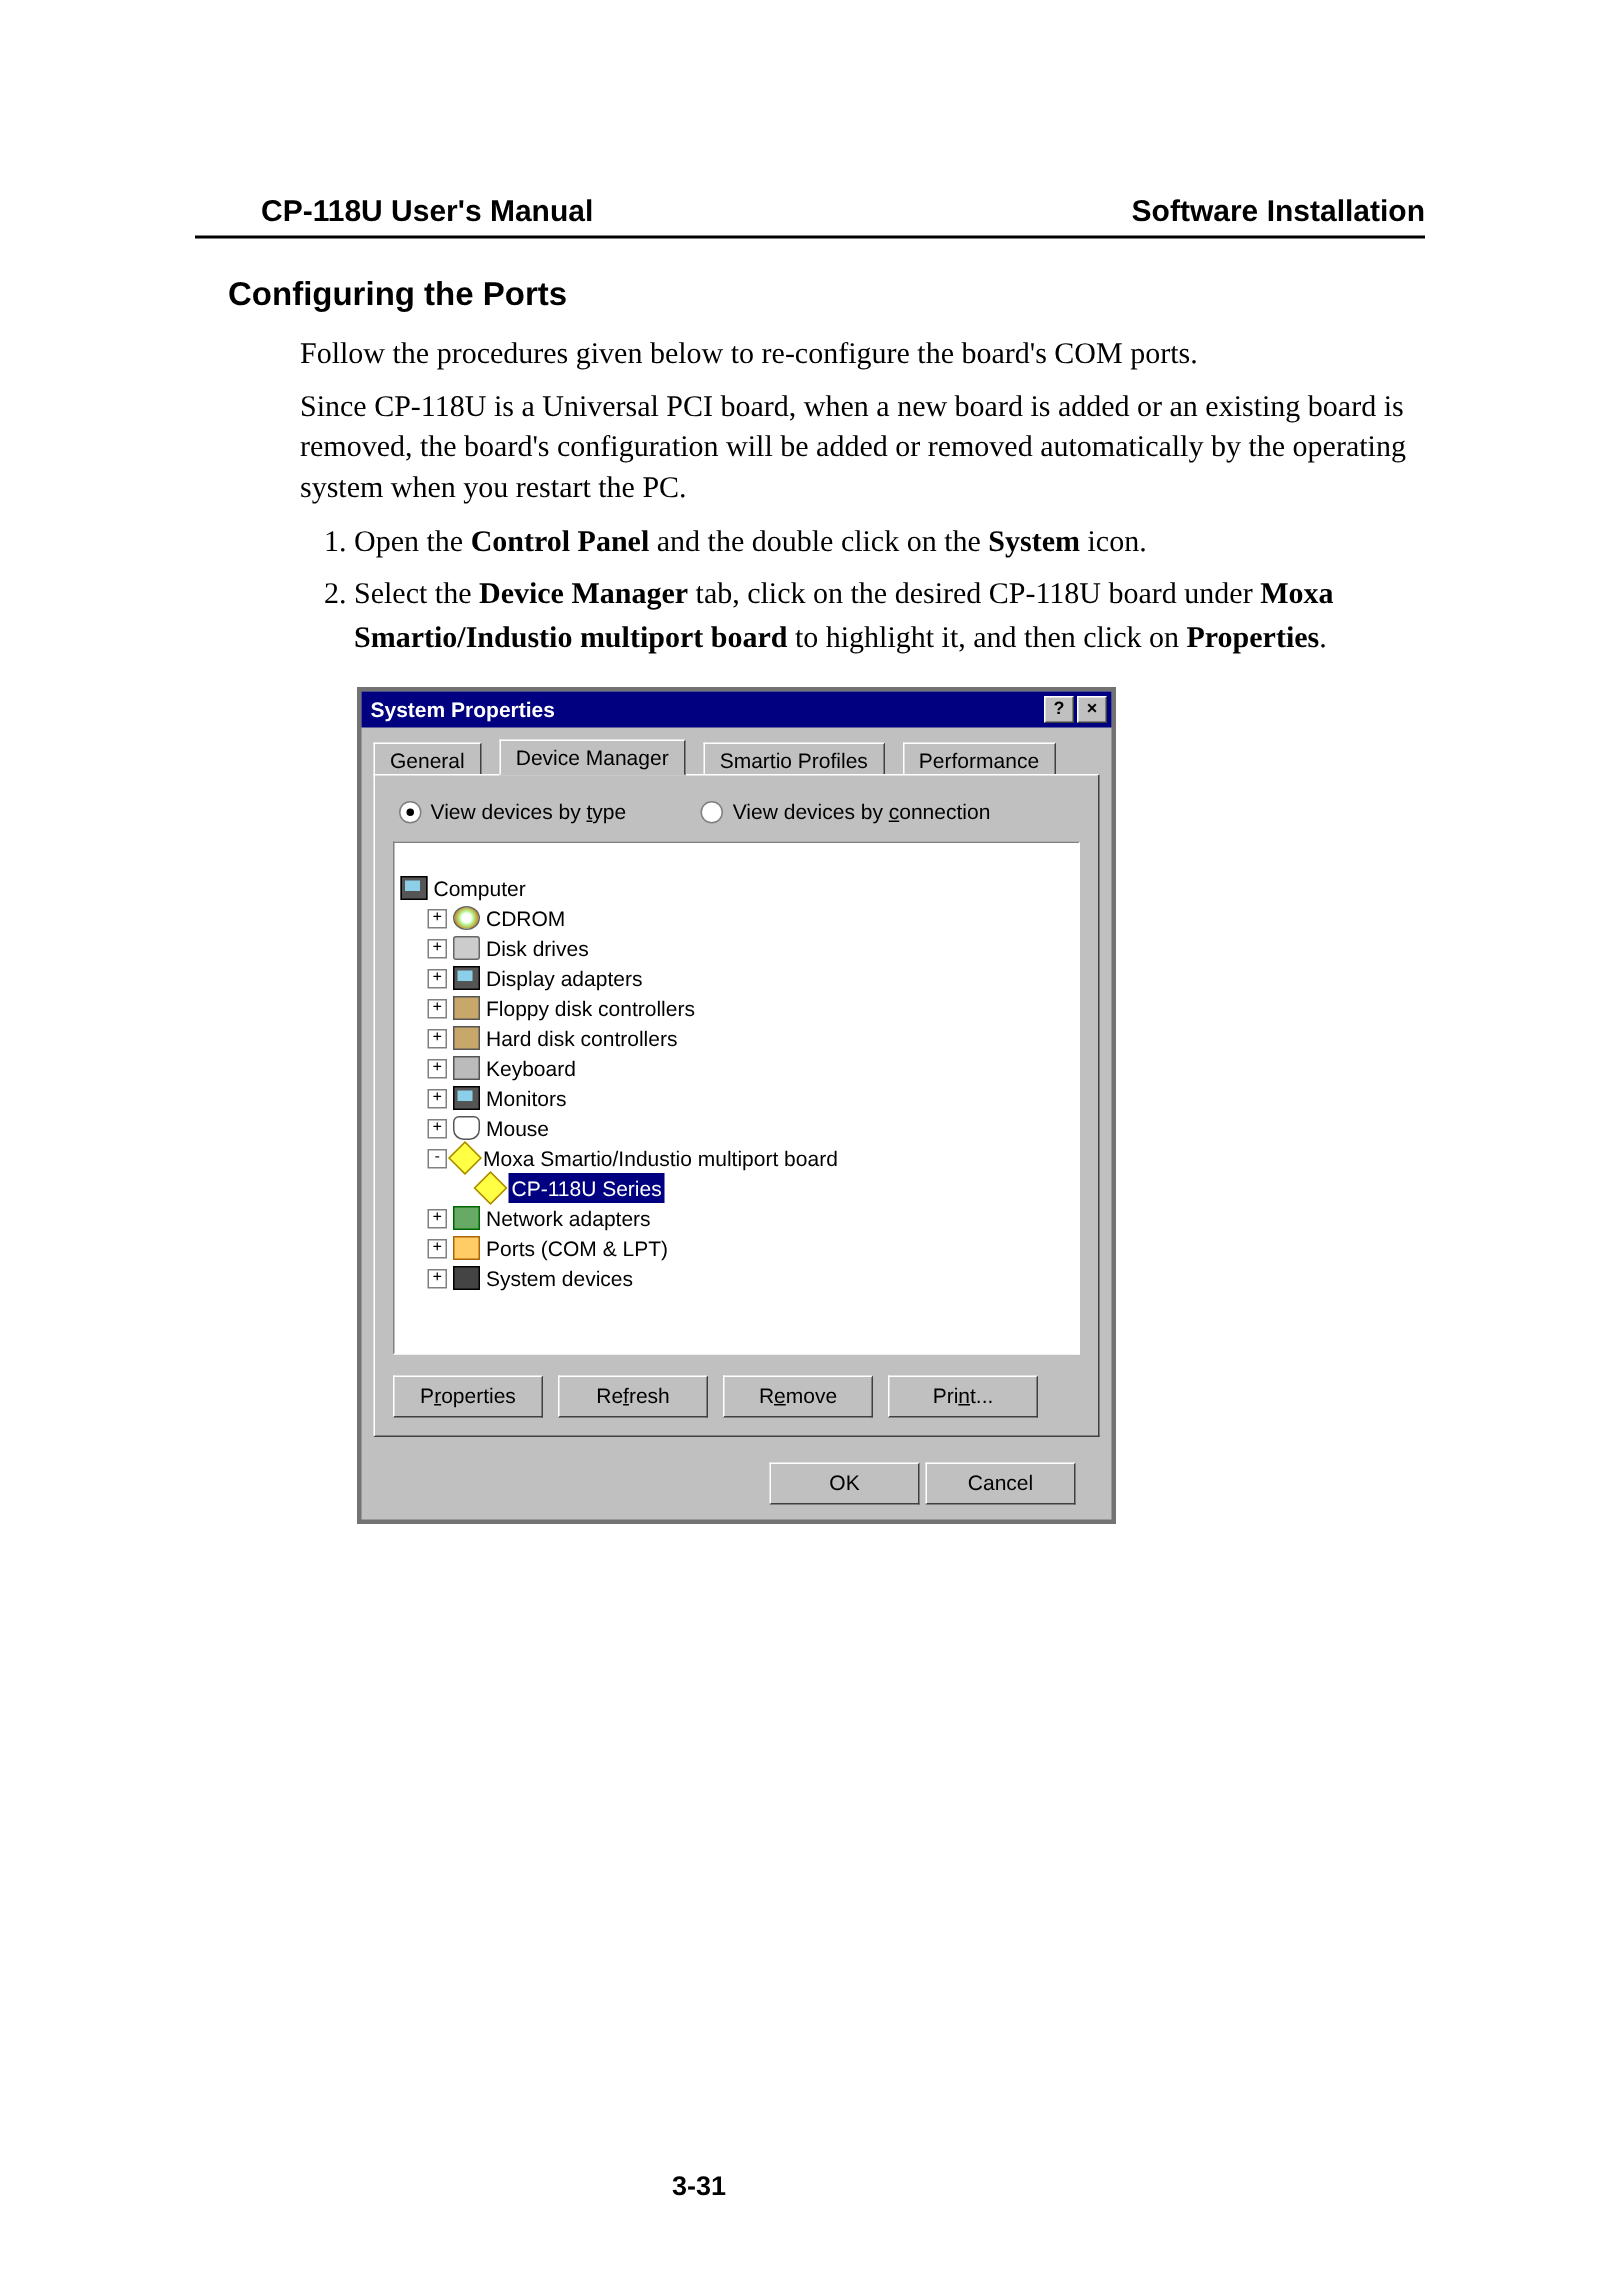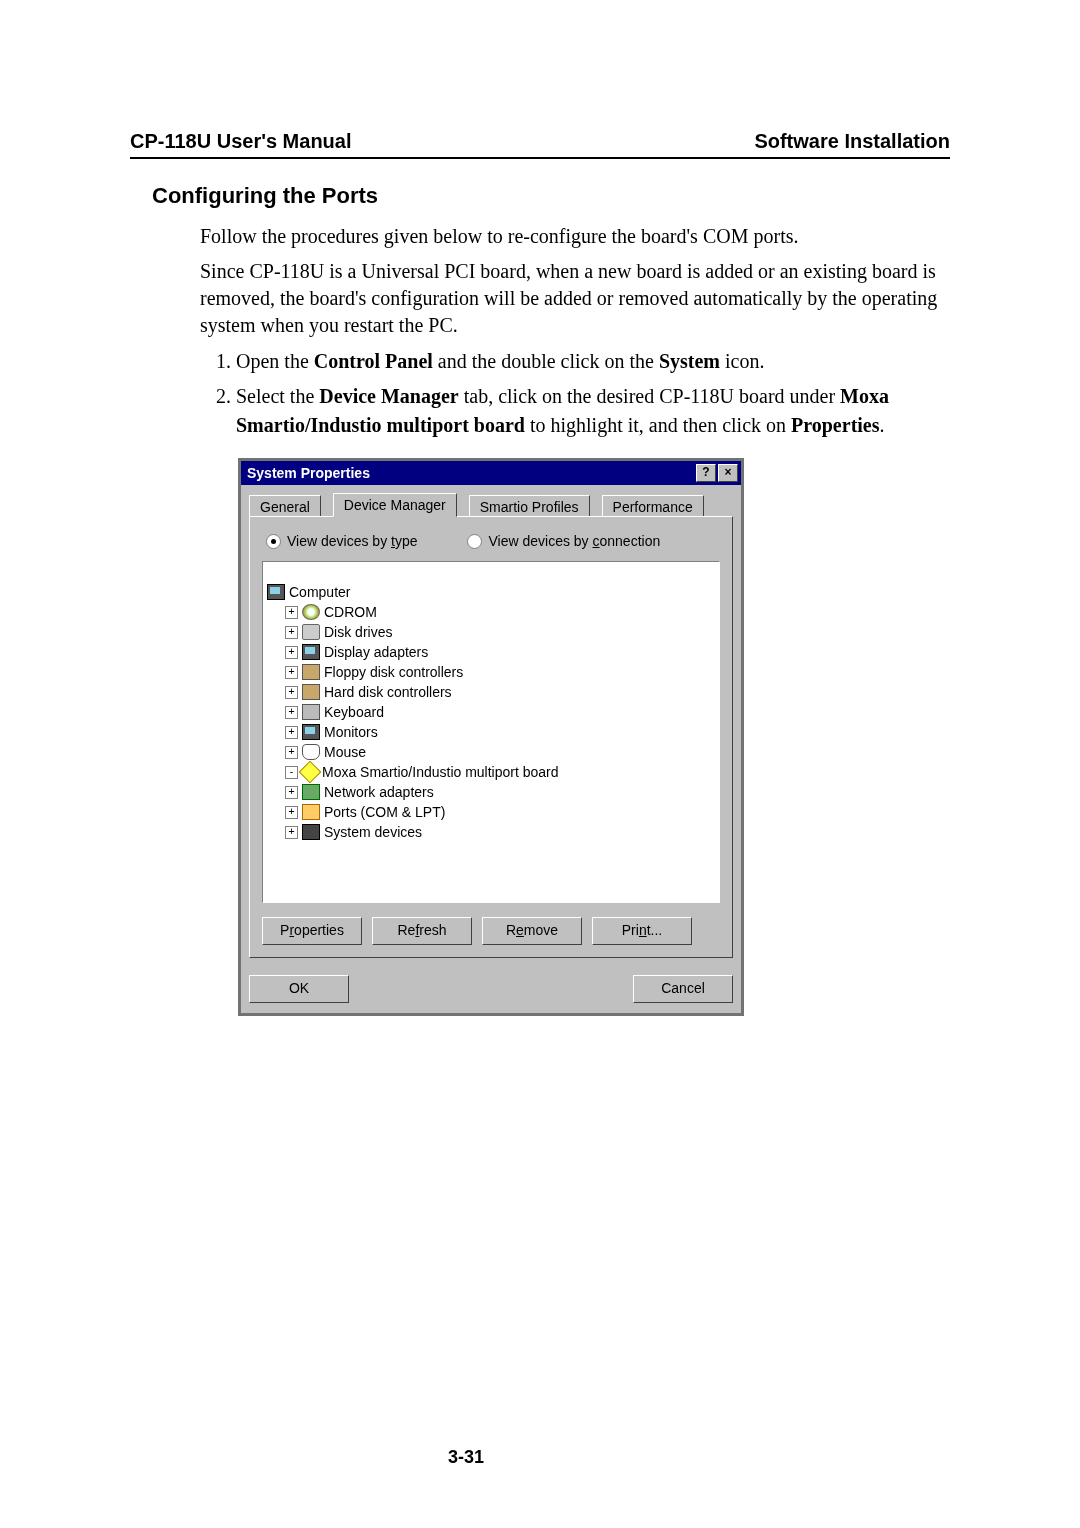--- a/index.html
+++ b/index.html
@@ -18,20 +18,21 @@
   display: flex;
   justify-content: space-between;
   border-bottom: 2px solid #000;
   padding-bottom: 4px;
   margin-bottom: 24px;
 }
 .header-left, .header-right {
   font-family: Arial, sans-serif;
   font-weight: bold;
   font-size: 20px;
+  margin-left: 44px;
 }
 .section-heading {
   font-family: Arial, sans-serif;
   font-weight: bold;
   font-size: 22px;
   margin: 0 0 14px 22px;
 }
 .body-text {
   font-size: 20px;
   margin: 8px 0 8px 70px;
@@ -189,23 +190,23 @@
   border-top: 1px solid #fff;
   border-left: 1px solid #fff;
   border-right: 1px solid #404040;
   border-bottom: 1px solid #404040;
   text-align: center;
   line-height: 24px;
   font-size: 14px;
 }
 .footer-row {
   display: flex;
-  justify-content: space-between;
-  gap: 27px;
-  padding: 8px 8px 10px 8px;
+  justify-content: flex-end;
+  gap: 4px;
+  padding: 8px 24px 10px 8px;
 }
 .u { text-decoration: underline; }
 
 .page-number {
   position: absolute;
   bottom: 60px;
   width: 932px;
   text-align: center;
   font-family: Arial, sans-serif;
   font-weight: bold;
@@ -308,20 +309,24 @@
           <div class="node indent1">
               <span class="exp">+</span>
               <span class="icon mouse"></span>
               <span>Mouse</span>
             </div>
           <div class="node indent1">
               <span class="exp">-</span>
               <span class="icon diamond"></span>
               <span>Moxa Smartio/Industio multiport board</span>
             </div>
+          <div class="node indent2">
+              <span class="icon diamond"></span>
+              <span class="selected">CP-118U Series</span>
+            </div>
           <div class="node indent1">
               <span class="exp">+</span>
               <span class="icon net"></span>
               <span>Network adapters</span>
             </div>
           <div class="node indent1">
               <span class="exp">+</span>
               <span class="icon port"></span>
               <span>Ports (COM &amp; LPT)</span>
             </div>

